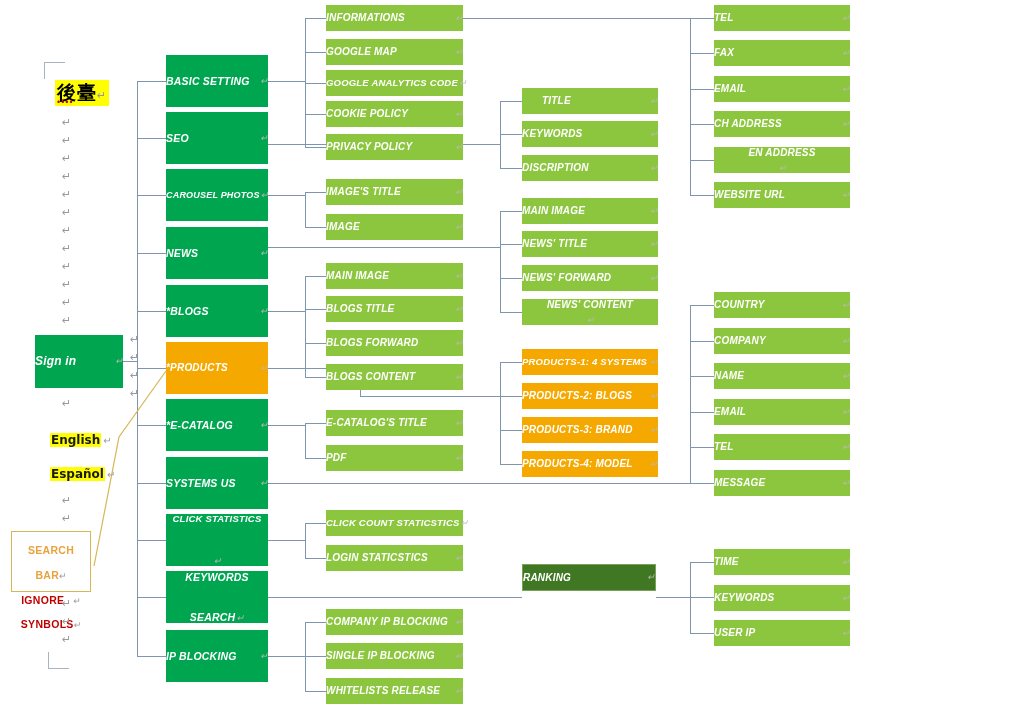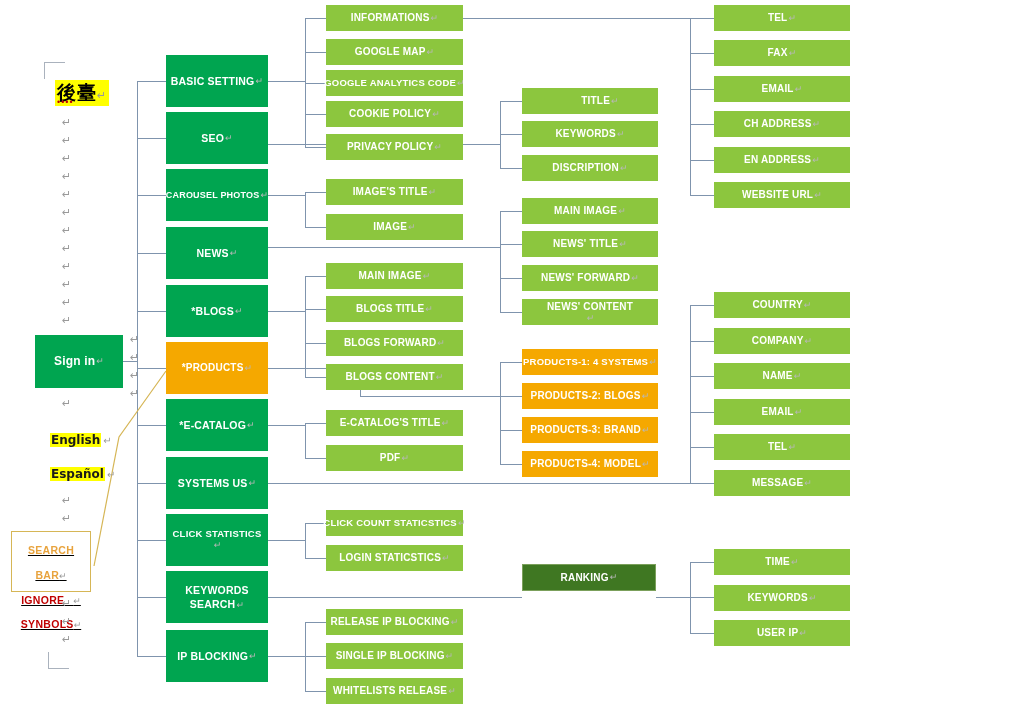--- a/index.html
+++ b/index.html
@@ -11,27 +11,28 @@
     position:relative;
   }
   #stage{position:absolute;left:0;top:0;width:1024px;height:724px;}
   svg#wires{position:absolute;left:0;top:0;width:1024px;height:724px;pointer-events:none;}
 
   .node{
     position:absolute;
     box-sizing:border-box;
     display:flex;
     align-items:center;
-    justify-content:center;
+    justify-content:space-between;
     text-align:center;
     color:#ffffff;
     font-weight:bold;
     letter-spacing:.2px;
     line-height:1.15;
     white-space:nowrap;
+    font-style:italic;
   }
   .node .pil{
     color:#b8b8b8;
     font-weight:normal;
     font-size:9px;
     margin-left:1px;
   }
   .lvl1{background:#00a550;font-size:10.5px;}
   .lvl2{background:#8cc63e;font-size:10px;}
   .prod{background:#f5a800;font-size:10px;}
@@ -75,21 +76,20 @@
   .langrow{position:absolute;}
   .langrow .pil{color:#9a9a9a;font-size:10px;margin-left:2px;}
 
   .searchbox{
     position:absolute;
     border:1px solid #d6b656;
     background:#ffffff;
     box-sizing:border-box;
     text-align:center;
     padding-top:5px;
-    text-decoration:underline;
   }
   .searchbox .l1{color:#e8a33d;font-size:10.5px;font-weight:bold;letter-spacing:.3px;}
   .searchbox .l2{color:#c00000;font-size:10.5px;font-weight:bold;letter-spacing:.3px;}
   .searchbox .l3{color:#c00000;font-size:10.5px;font-weight:bold;letter-spacing:.3px;}
   .searchbox .pil{color:#9a9a9a;font-size:9px;font-weight:normal;}
   .searchbox div{line-height:1.55;}
 
   .cornermark{position:absolute;border-color:#aab2bd;border-style:solid;width:20px;height:16px;}
   .cm-tl{border-width:1px 0 0 1px;}
   .cm-bl{border-width:0 0 1px 1px;}
@@ -364,21 +364,21 @@
   <div class="node lvl2" style="left:326px;top:510px;width:137px;height:26px;font-size:9.5px;">
     <span>CLICK COUNT STATICSTICS</span>
       <span class="pil">↵</span>
   </div>
   <div class="node lvl2" style="left:326px;top:545px;width:137px;height:26px;">
     <span>LOGIN STATICSTICS</span>
       <span class="pil">↵</span>
   </div>
 
   <div class="node lvl2" style="left:326px;top:609px;width:137px;height:26px;">
-    <span>RELEASE IP BLOCKING</span>
+    <span>COMPANY IP BLOCKING</span>
       <span class="pil">↵</span>
   </div>
   <div class="node lvl2" style="left:326px;top:643px;width:137px;height:26px;">
     <span>SINGLE IP BLOCKING</span>
       <span class="pil">↵</span>
   </div>
   <div class="node lvl2" style="left:326px;top:678px;width:137px;height:26px;">
     <span>WHITELISTS RELEASE</span>
       <span class="pil">↵</span>
   </div>
@@ -444,21 +444,21 @@
       <span class="pil">↵</span>
   </div>
   <div class="node lvl2" style="left:714px;top:76px;width:136px;height:26px;">
     <span>EMAIL</span>
       <span class="pil">↵</span>
   </div>
   <div class="node lvl2" style="left:714px;top:111px;width:136px;height:26px;">
     <span>CH ADDRESS</span>
       <span class="pil">↵</span>
   </div>
-  <div class="node lvl2" style="left:714px;top:147px;width:136px;height:26px;">
+  <div class="node lvl2" style="left:714px;top:147px;width:136px;height:26px;flex-direction:column;">
     <span>EN ADDRESS</span>
       <span class="pil">↵</span>
   </div>
   <div class="node lvl2" style="left:714px;top:182px;width:136px;height:26px;">
     <span>WEBSITE URL</span>
       <span class="pil">↵</span>
   </div>
 
   <div class="node lvl2" style="left:714px;top:292px;width:136px;height:26px;">
     <span>COUNTRY</span>

